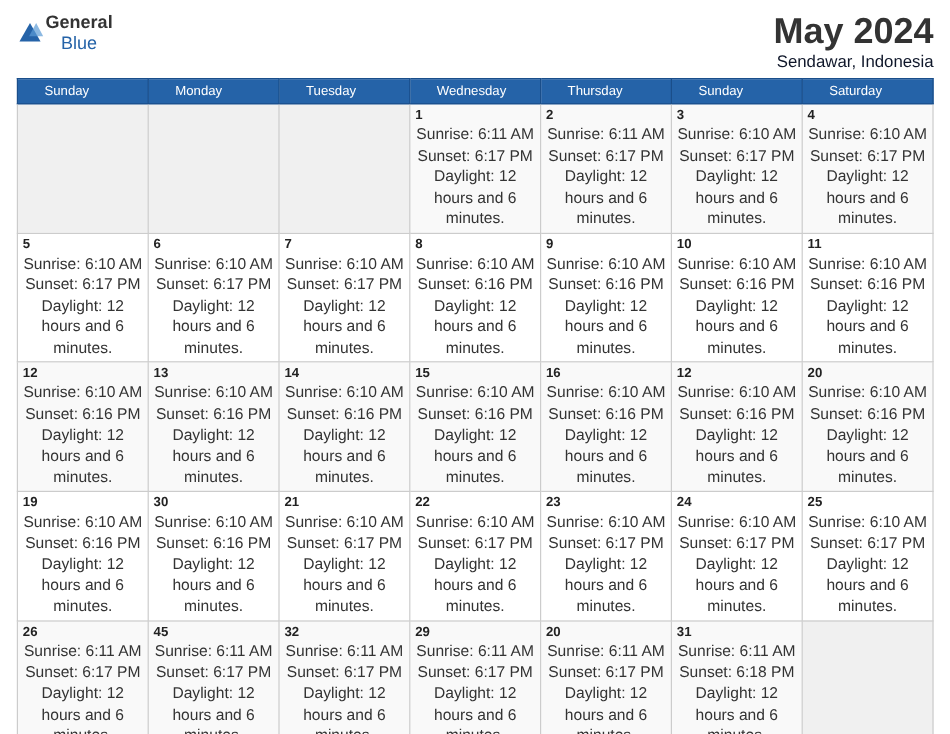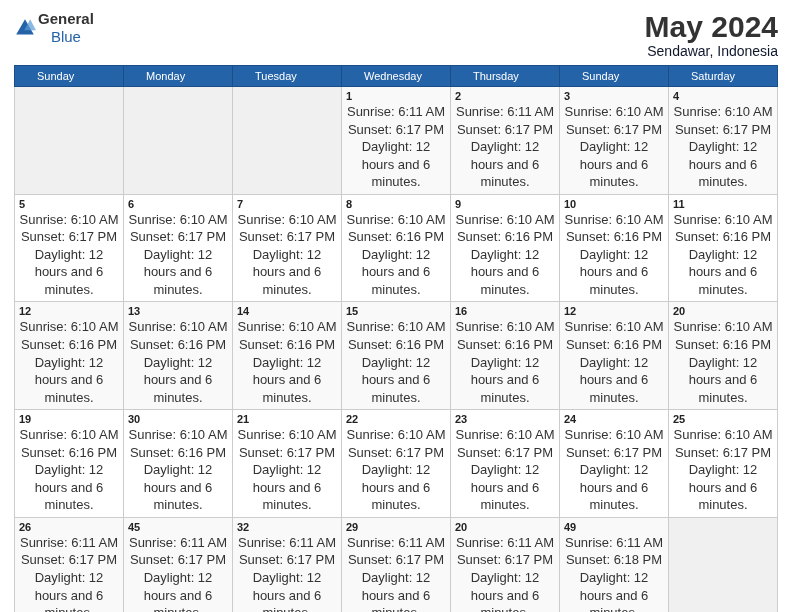--- a/index.html
+++ b/index.html
@@ -262,20 +262,20 @@
           </td>
           <td>
             <span class="day-num">29</span>
             <div class="day-info">Sunrise: 6:11 AM<br>Sunset: 6:17 PM<br>Daylight: 12 hours and 6 minutes.</div>
           </td>
           <td>
             <span class="day-num">20</span>
             <div class="day-info">Sunrise: 6:11 AM<br>Sunset: 6:17 PM<br>Daylight: 12 hours and 6 minutes.</div>
           </td>
           <td>
-            <span class="day-num">49</span>
+            <span class="day-num">31</span>
             <div class="day-info">Sunrise: 6:11 AM<br>Sunset: 6:18 PM<br>Daylight: 12 hours and 6 minutes.</div>
           </td>
           <td class="empty-cell"></td>
         </tr>
       </tbody>
   </table>
 </div>
 
 </body></html>

